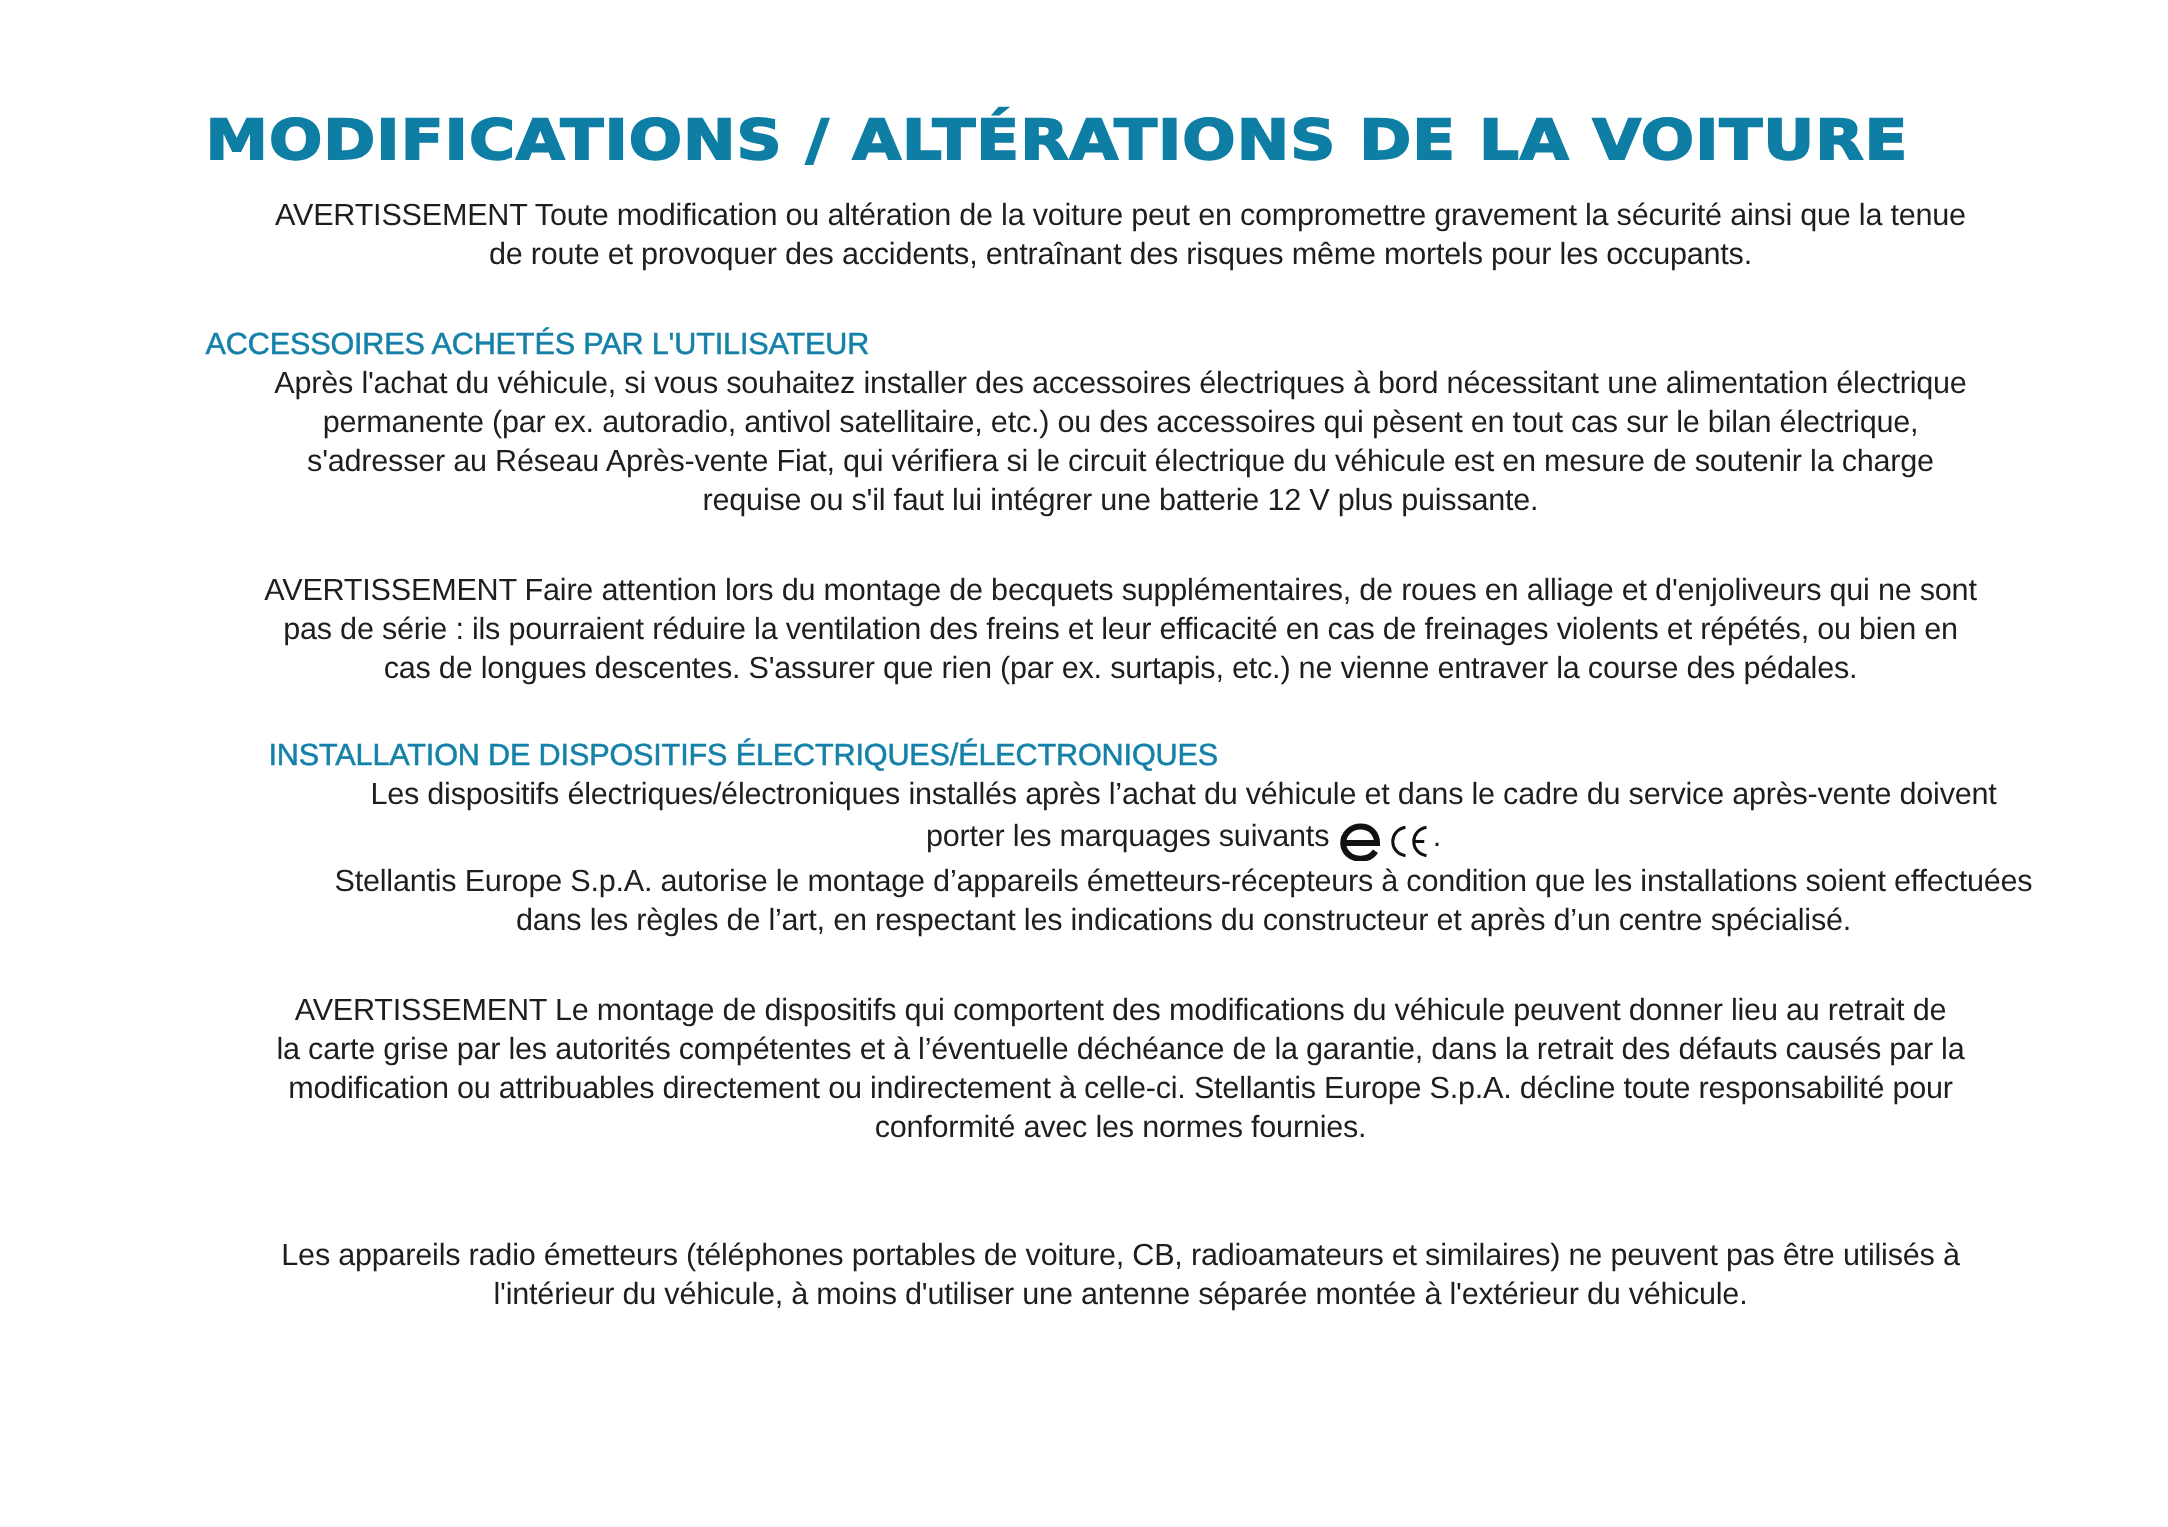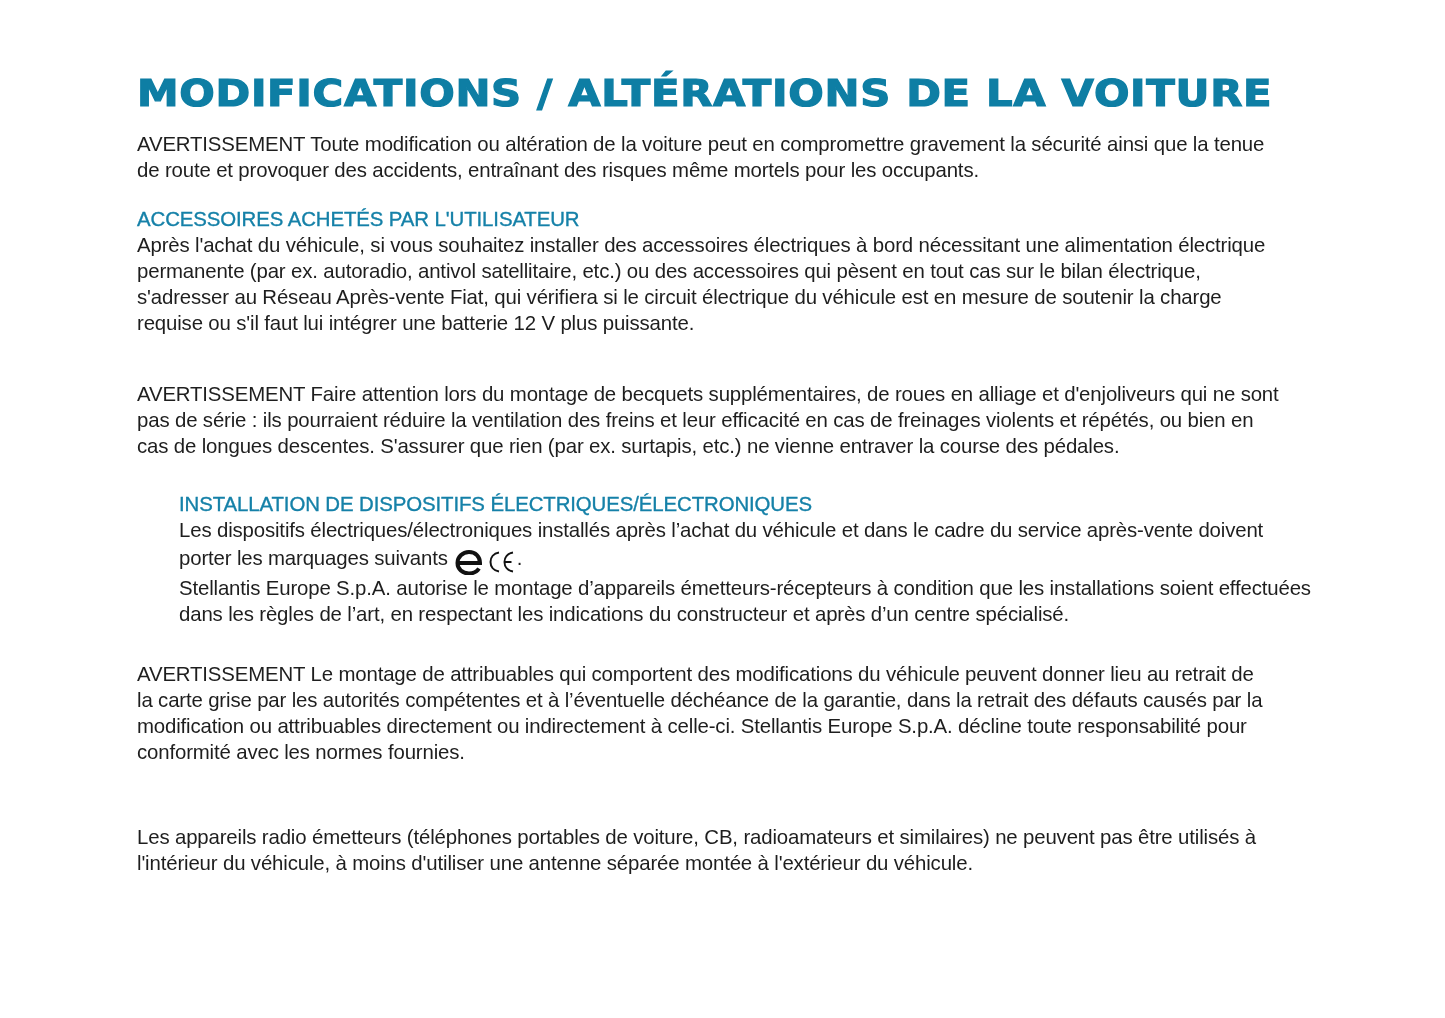--- a/index.html
+++ b/index.html
@@ -42,20 +42,21 @@
       left: 0;
       width: 1220px;
     }
     .line {
       display: block;
       font-size: 20.4px;
       line-height: 26px;
       white-space: nowrap;
       letter-spacing: -0.15px;
       color: #1e1e1e;
+      text-align: center;
     }
     .section-heading {
       display: block;
       font-size: 20.4px;
       line-height: 26px;
       white-space: nowrap;
       color: #1581a8;
       letter-spacing: -0.1px;
       margin: 0;
       font-weight: normal;
@@ -76,21 +77,21 @@
 
 <div class="page">
 
   <h1 class="main-title">MODIFICATIONS / ALTÉRATIONS DE LA VOITURE</h1>
 
   <div class="block" style="top:131px;">
     <span class="line">AVERTISSEMENT Toute modification ou altération de la voiture peut en compromettre gravement la sécurité ainsi que la tenue</span>
     <span class="line">de route et provoquer des accidents, entraînant des risques même mortels pour les occupants.</span>
   </div>
 
-  <div class="block" style="top:206px;">
+  <div class="block" style="top:217px;">
     <h2 class="section-heading">ACCESSOIRES ACHETÉS PAR L'UTILISATEUR</h2>
     <div>
       <span class="line">Après l'achat du véhicule, si vous souhaitez installer des accessoires électriques à bord nécessitant une alimentation électrique</span>
       <span class="line">permanente (par ex. autoradio, antivol satellitaire, etc.) ou des accessoires qui pèsent en tout cas sur le bilan électrique,</span>
       <span class="line">s'adresser au Réseau Après-vente Fiat, qui vérifiera si le circuit électrique du véhicule est en mesure de soutenir la charge</span>
       <span class="line">requise ou s'il faut lui intégrer une batterie 12 V plus puissante.</span>
     </div>
   </div>
 
   <div class="block" style="top:381px;">
@@ -111,21 +112,21 @@
             <path d="M26 3.5 C20.5 4.5 17.5 8.5 17.5 13 C17.5 17.5 20.5 21.5 26 22.5" fill="none" stroke="#111" stroke-width="2"></path>
             <path d="M18 13 H24.5" stroke="#111" stroke-width="2"></path>
           </svg></span><span>.</span>
       </span>
       <span class="line">Stellantis Europe S.p.A. autorise le montage d’appareils émetteurs-récepteurs à condition que les installations soient effectuées</span>
       <span class="line">dans les règles de l’art, en respectant les indications du constructeur et après d’un centre spécialisé.</span>
     </div>
   </div>
 
   <div class="block" style="top:661px;">
-    <span class="line">AVERTISSEMENT Le montage de attribuables qui comportent des modifications du véhicule peuvent donner lieu au retrait de</span>
+    <span class="line">AVERTISSEMENT Le montage de dispositifs qui comportent des modifications du véhicule peuvent donner lieu au retrait de</span>
     <span class="line">la carte grise par les autorités compétentes et à l’éventuelle déchéance de la garantie, dans la retrait des défauts causés par la</span>
     <span class="line">modification ou attribuables directement ou indirectement à celle-ci. Stellantis Europe S.p.A. décline toute responsabilité pour</span>
     <span class="line">conformité avec les normes fournies.</span>
   </div>
 
   <div class="block" style="top:824px;">
     <div>
       <span class="line">Les appareils radio émetteurs (téléphones portables de voiture, CB, radioamateurs et similaires) ne peuvent pas être utilisés à</span>
       <span class="line">l'intérieur du véhicule, à moins d'utiliser une antenne séparée montée à l'extérieur du véhicule.</span>
     </div>

